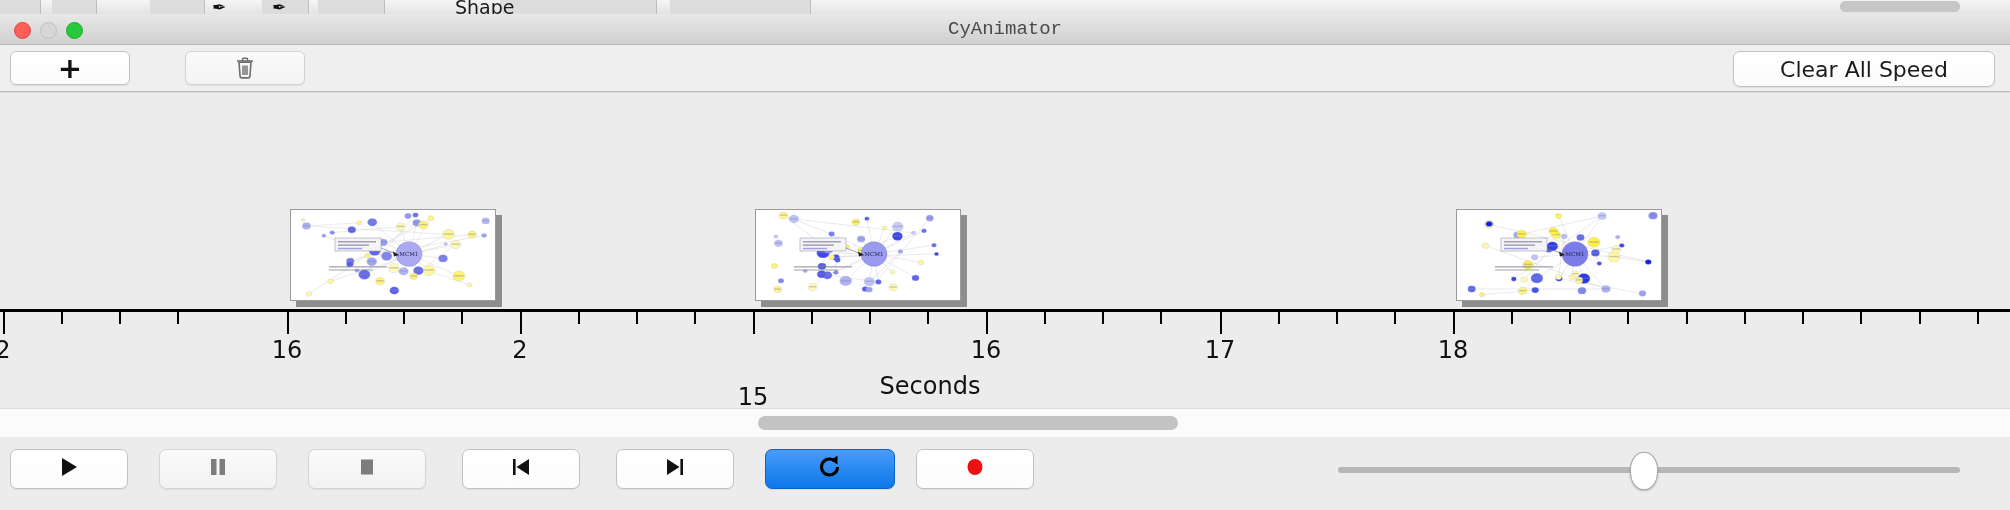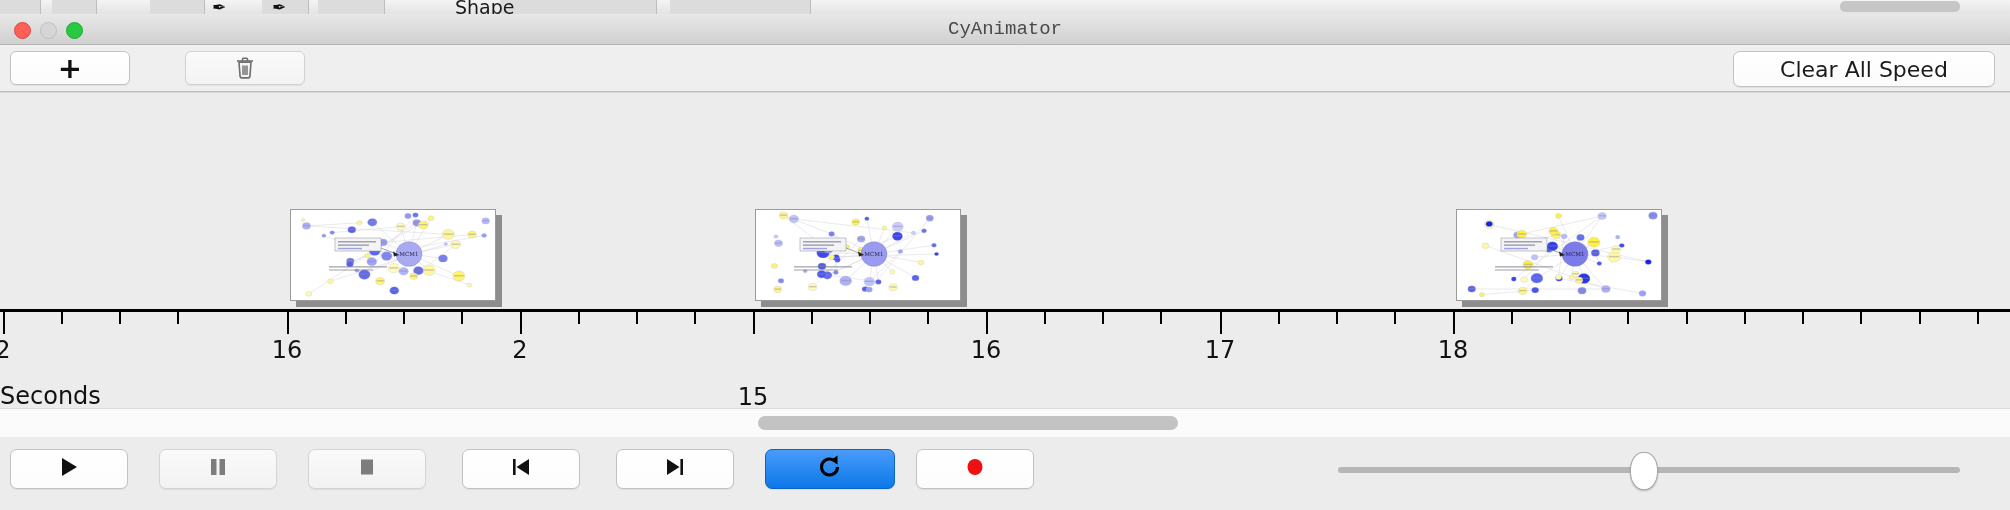--- a/index.html
+++ b/index.html
@@ -145,23 +145,24 @@
     position: absolute;
     top: 243px;
     font-size: 24px;
     color: #111;
     font-family: "DejaVu Sans", sans-serif;
     transform: translateX(-50%);
     white-space: nowrap;
   }
   .axis-caption {
     position: absolute;
-    top: 289px;
+    top: 279px;
     left: 0;
     width: 1860px;
+    text-align: center;
     font-size: 24px;
     color: #111;
     font-family: "DejaVu Sans", sans-serif;
   }
 
   
   .frame {
     position: absolute;
     top: 116px;
     width: 212px;

